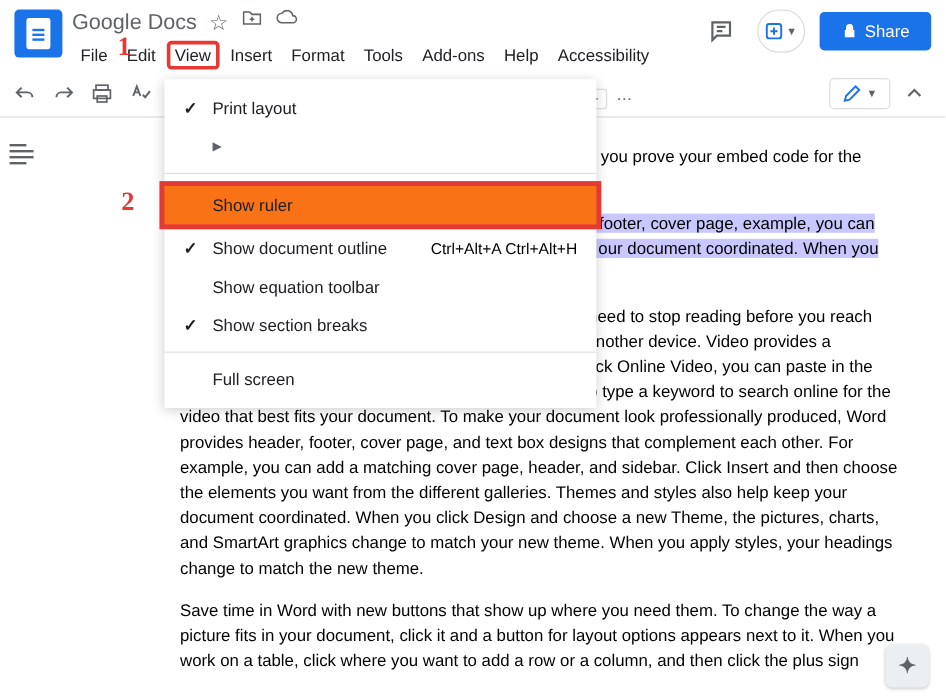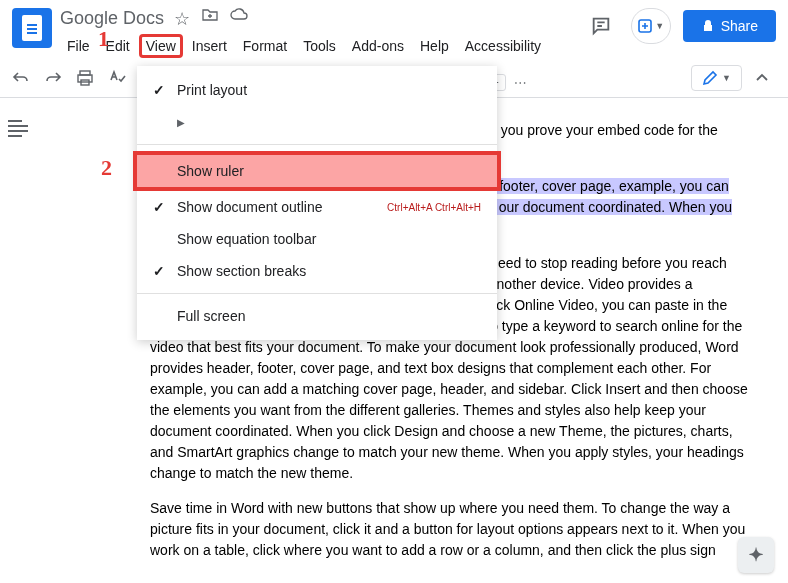--- a/index.html
+++ b/index.html
@@ -21,23 +21,23 @@
 .share-btn { background: #1a73e8; color: #ffffff; padding: 8px 18px; border-radius: 4px; font-weight: 500; display: flex; align-items: center; gap: 6px; cursor: pointer; }
 .toolbar { display: flex; align-items: center; padding: 6px 12px; gap: 14px; border-bottom: 1px solid #dadce0; height: 40px; }
 .toolbar-icon { color: #5f6368; cursor: pointer; }
 .toolbar-spacer { flex: 1; }
 .toolbar-right { display: flex; align-items: center; gap: 12px; margin-right: 6px; }
 .pencil-btn { border: 1px solid #dadce0; border-radius: 4px; padding: 4px 10px; display: flex; align-items: center; gap: 4px; color: #1a73e8; }
 .dropdown-menu { position: absolute; top: 66px; left: 137px; width: 360px; background: #fff; box-shadow: 0 2px 10px rgba(0,0,0,0.2); padding: 8px 0; z-index: 100; }
 .menu-item { display: flex; align-items: center; padding: 8px 16px; font-size: 14px; color: #202124; cursor: pointer; height: 32px; }
 .menu-item .check { width: 24px; text-align: left; font-weight: bold; }
 .menu-item .label { flex: 1; }
-.menu-item .shortcut { color: #b91c1c; font-size: 10px; }
+.menu-item .shortcut { color: #000000; font-size: 13px; }
 .menu-item .arrow { color: #5f6368; font-size: 10px; }
-.menu-item.highlighted { background: #fca5a5; border: 4px solid #e53935; margin: 0 -4px; padding: 4px 16px; height: 40px; }
+.menu-item.highlighted { background: #f97316; border: 4px solid #e53935; margin: 0 -4px; padding: 4px 16px; height: 40px; }
 .menu-divider { height: 1px; background: #e0e0e0; margin: 6px 0; }
 .annotation { position: absolute; font-family: 'Comic Sans MS', cursive; font-size: 22px; font-weight: bold; color: #e53935; z-index: 200; }
 .ann1 { top: 26px; left: 98px; }
 .ann2 { top: 155px; left: 101px; }
 .content-area { position: absolute; top: 100px; left: 40px; right: 20px; bottom: 0; overflow: hidden; }
 .doc-text { font-family: Arial; font-size: 14px; line-height: 1.5; color: #000; padding: 20px 20px 20px 110px; }
 .doc-text p { margin-bottom: 14px; }
 .hilite { background: #c8c8ff; }
 .left-rail { position: absolute; top: 120px; left: 8px; }
 .left-rail-icon { width: 24px; height: 20px; color: #5f6368; display: flex; flex-direction: column; gap: 3px; }

